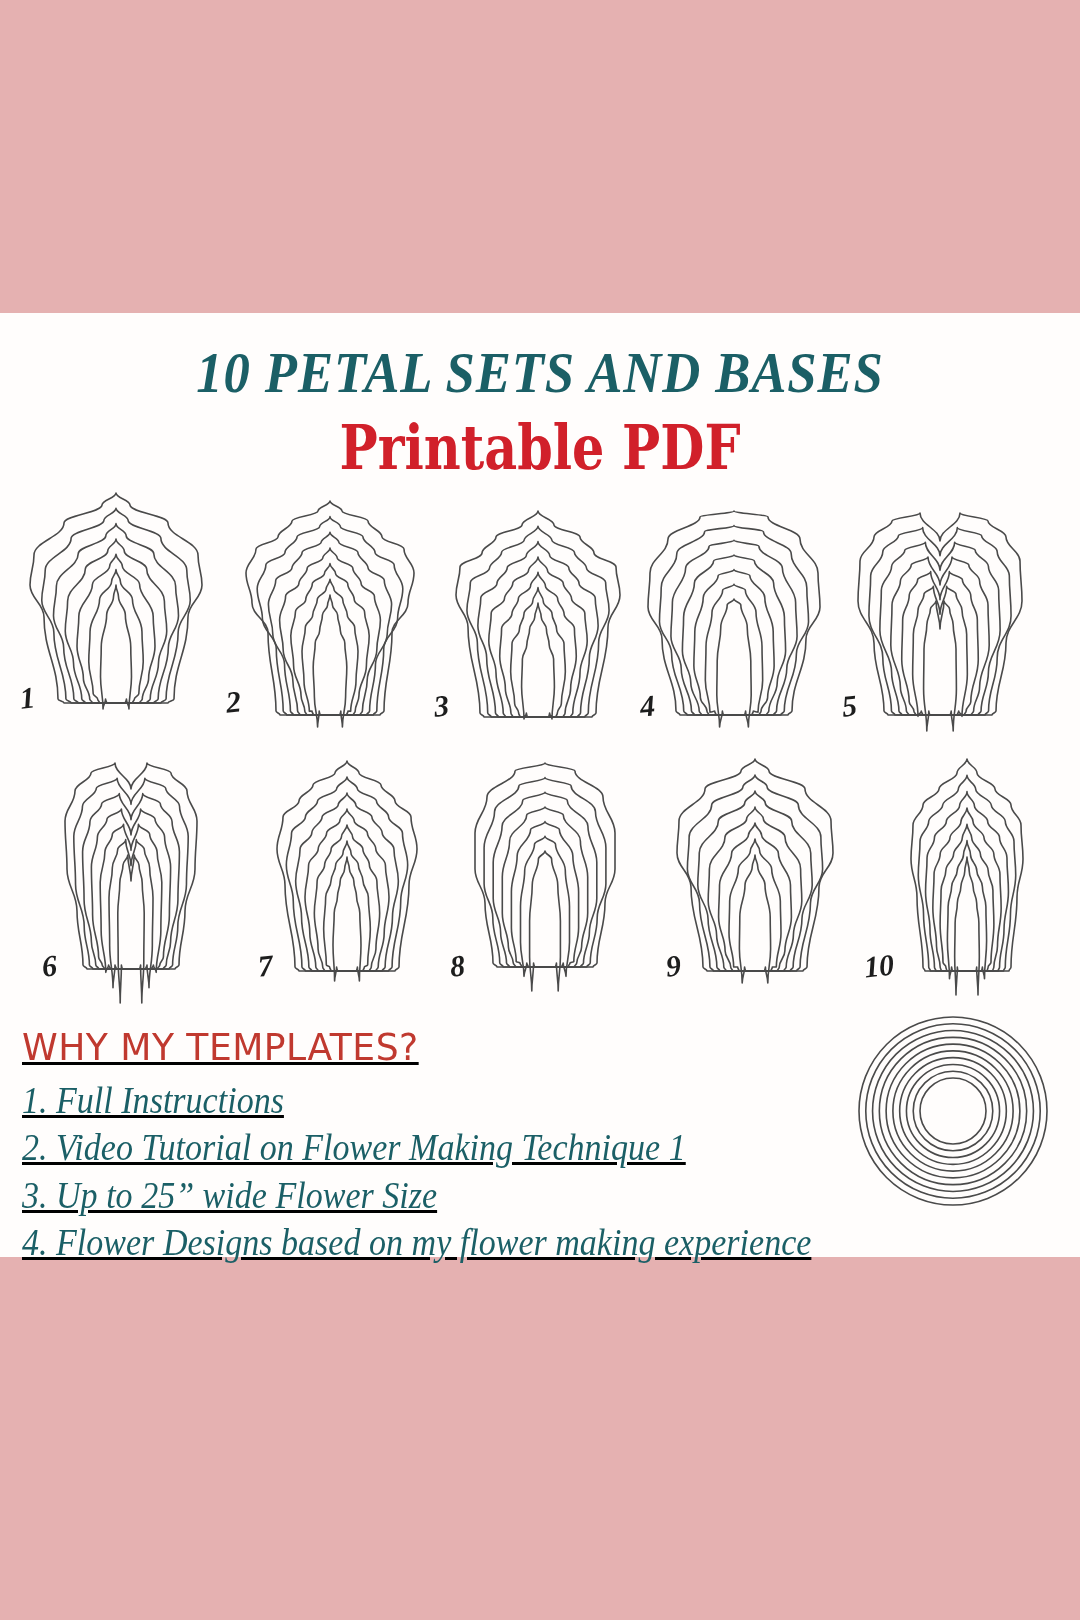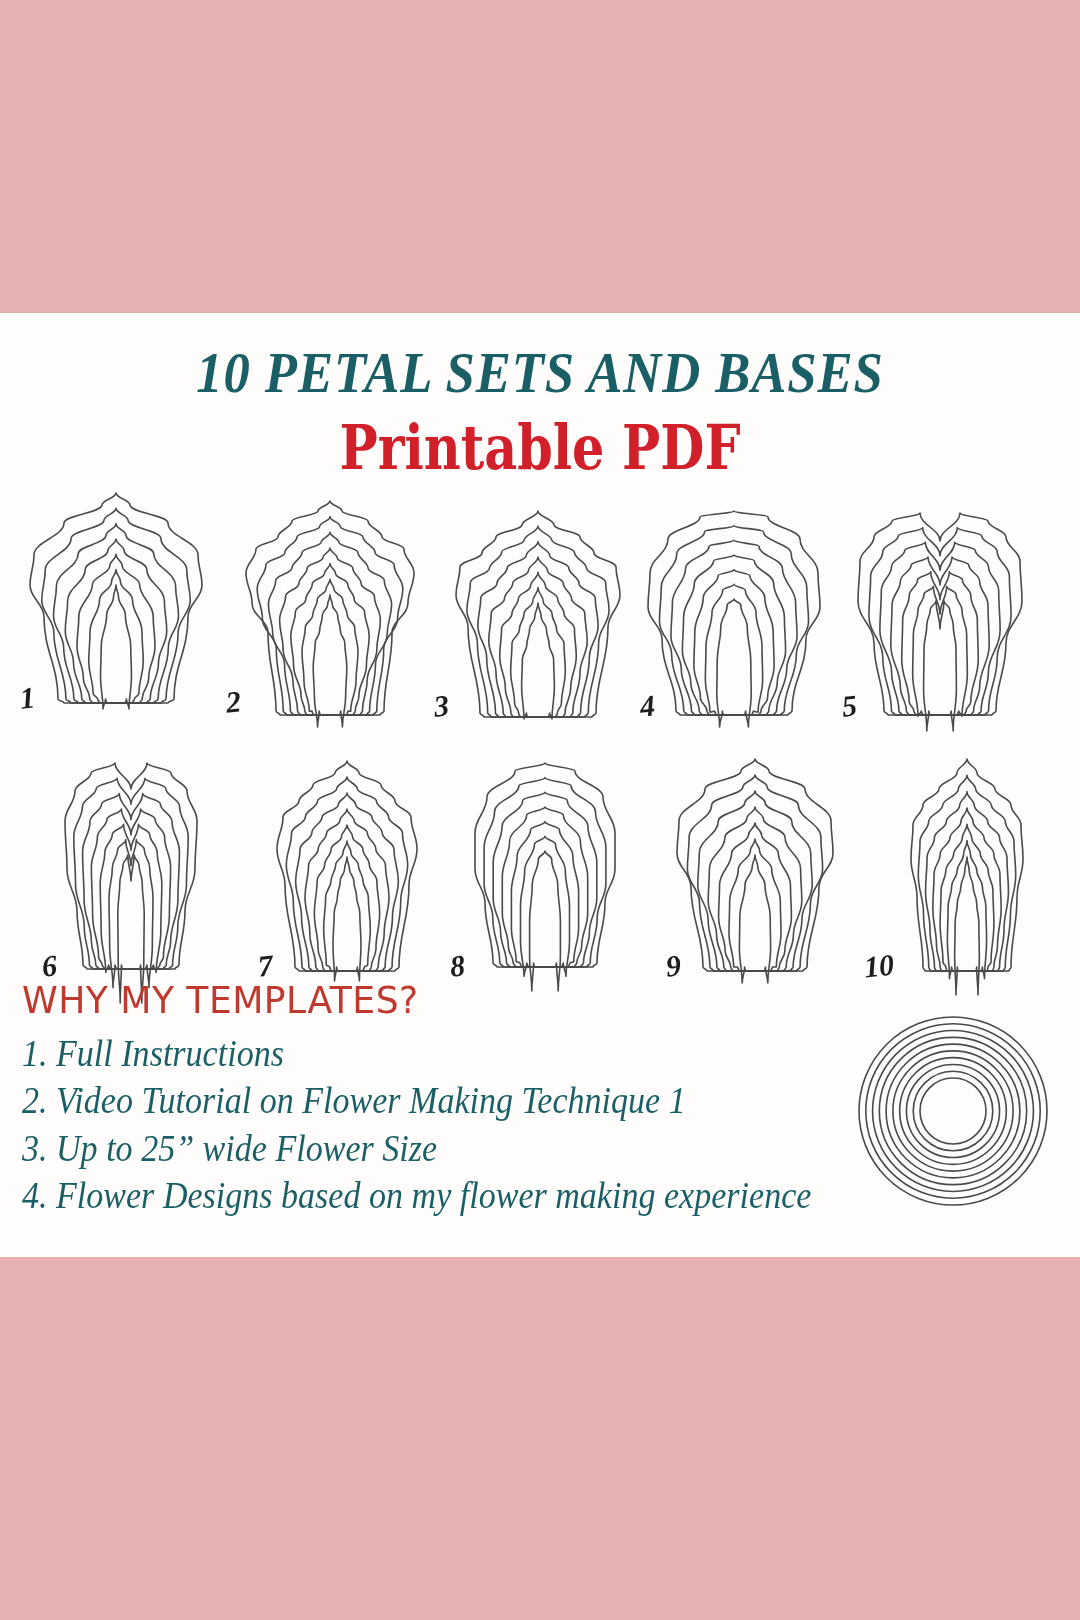--- a/index.html
+++ b/index.html
@@ -29,21 +29,21 @@
   .cell{position:absolute;}
   .cell svg{display:block;overflow:visible;}
   .num{
     position:absolute;
     font-family:"Liberation Serif",serif;
     font-style:italic;font-weight:700;
     font-size:30px;color:#1d1d1d;
     transform:rotate(-6deg);
   }
 
-  .features{position:absolute;left:22px;top:665px;width:840px;}
+  .features{position:absolute;left:22px;top:712px;width:840px;text-decoration:underline;}
   .feat-head{
     font-family:"DejaVu Sans",sans-serif;
     font-weight:400;font-size:38px;letter-spacing:0.5px;
     transform:scaleX(0.95);transform-origin:left center;
     margin-bottom:8px;
   }
   .feat-line{
     font-family:"Liberation Serif",serif;
     font-style:italic;font-size:37px;
     line-height:1.28;

